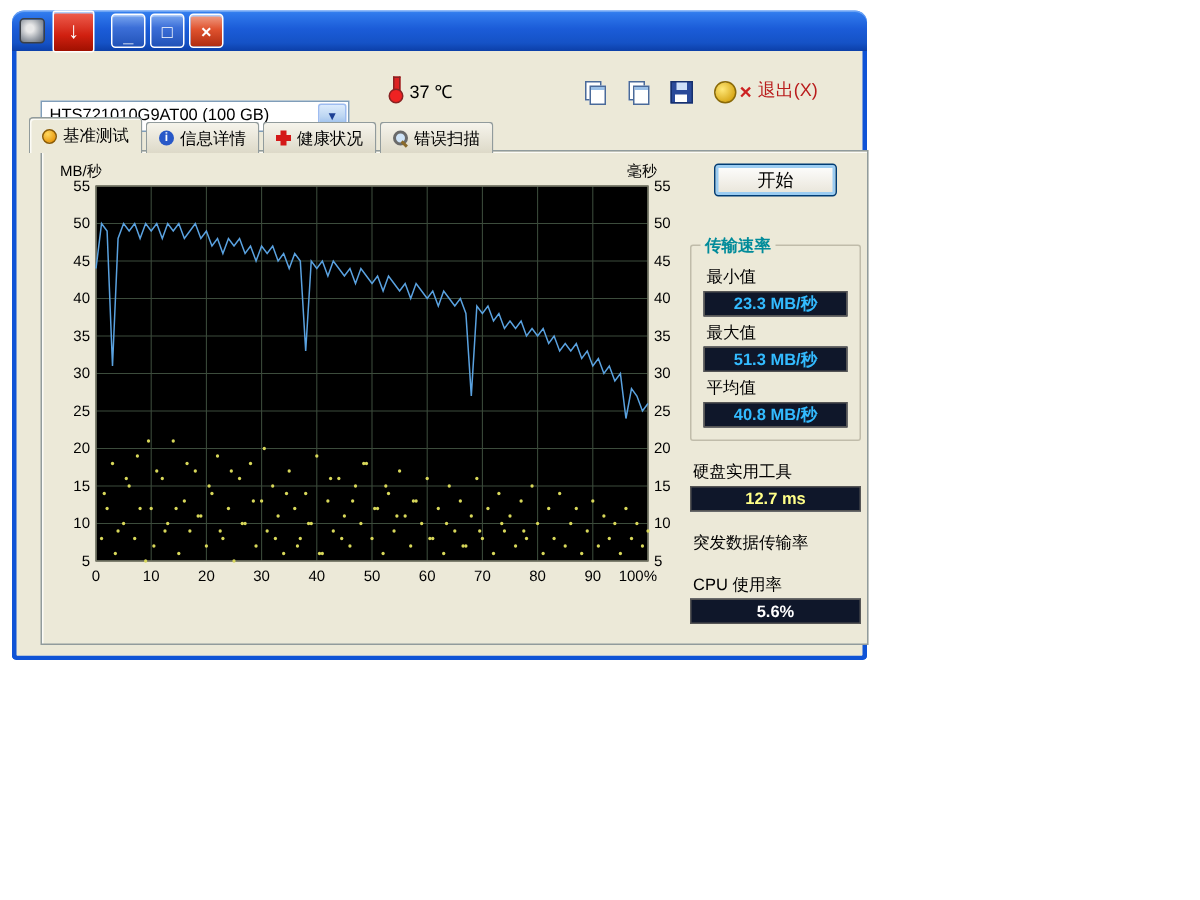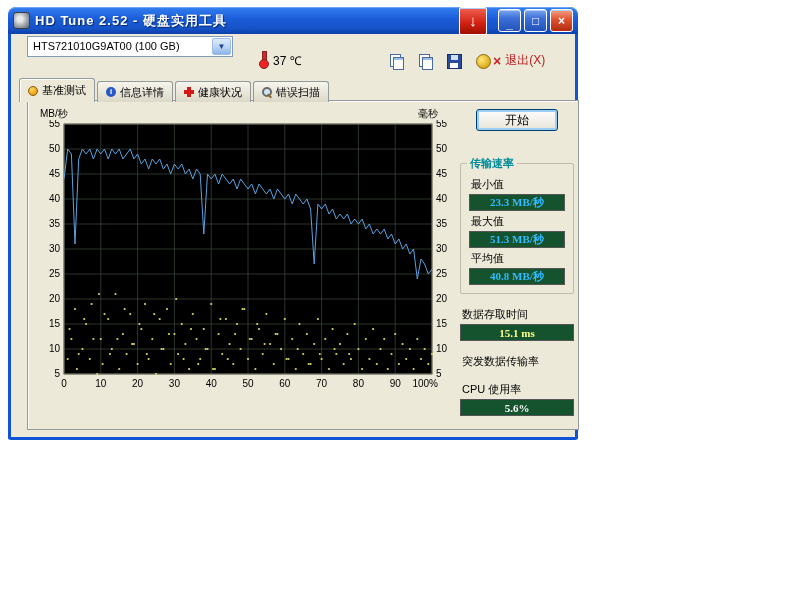--- a/index.html
+++ b/index.html
@@ -15,21 +15,21 @@
   .tb-buttons{display:flex;align-items:center;gap:3px;}
   .tb-btn{width:21px;height:21px;border:1px solid #fff;border-radius:3px;color:#fff;font-weight:bold;font-size:12px;
     display:flex;align-items:center;justify-content:center;cursor:pointer;
     background:linear-gradient(180deg,#7aa7f0 0%,#3c6fd8 40%,#2152b8 100%);box-shadow:inset 0 1px 0 #b0ccf8;}
   .tb-btn.close{background:linear-gradient(180deg,#f0a088 0%,#e0532f 45%,#b02c10 100%);}
   .tb-btn.red-arrow{width:26px;height:26px;margin-right:8px;font-size:15px;border-radius:2px;
     background:linear-gradient(180deg,#f06050 0%,#d02010 60%,#a01000 100%);}
   .min-glyph{position:relative;top:3px;}
   .body{position:relative;width:100%;height:403px;}
   
-  .combo{position:absolute;left:16px;top:2px;width:206px;height:21px;background:#fff;border:1px solid #7f9db9;
+  .combo{position:absolute;left:16px;top:33px;width:206px;height:21px;background:#fff;border:1px solid #7f9db9;
     font-size:11px;line-height:19px;padding:0 20px 0 5px;box-sizing:border-box;cursor:pointer;white-space:nowrap;}
   .combo-arrow{position:absolute;right:1px;top:1px;bottom:1px;width:17px;display:flex;align-items:center;justify-content:center;
     background:linear-gradient(180deg,#dcebfc 0%,#bdd6f2 50%,#8cb4ea 100%);border:1px solid #9ebcf0;border-radius:2px;
     font-size:8px;color:#1c3f94;cursor:pointer;}
   .temp-wrap{position:absolute;left:248px;top:17px;display:flex;align-items:center;gap:5px;}
   .thermo{position:relative;width:9px;height:18px;}
   .thermo .stem{position:absolute;left:3px;top:0;width:3px;height:13px;background:#d22;border:1px solid #822;border-bottom:none;}
   .thermo .bulb{position:absolute;left:0;bottom:0;width:8px;height:8px;border-radius:50%;background:#e22;border:1px solid #822;}
   .temp-text{font-size:12px;color:#000000;}
   .tools{position:absolute;left:374px;top:16px;display:flex;gap:6px;}
@@ -65,31 +65,30 @@
   .chart-block{position:absolute;left:8px;top:6px;width:428px;}
   .chart-captions{display:flex;justify-content:space-between;font-size:10px;padding:0 26px 0 4px;height:13px;}
   
   .rcol{position:absolute;left:432px;top:8px;width:114px;}
   .start-btn{display:block;margin:0 auto 0 auto;width:82px;height:22px;font-size:12px;font-family:"Liberation Sans",sans-serif;
     background:linear-gradient(180deg,#fefefe,#e8e4d8);border:1px solid #003c74;border-radius:3px;cursor:pointer;
     box-shadow:0 0 0 2px #9ccdf2 inset;}
   .groupbox{position:relative;margin-top:32px;border:1px solid #c0bcaa;border-radius:2px;padding:10px 8px 8px 8px;}
   .group-caption{position:absolute;top:-8px;left:6px;background:#ece9d8;padding:0 3px;font-size:11px;font-weight:bold;}
   .res-label{font-size:11px;color:#000;margin:3px 0 2px 2px;}
-  .val-box{height:15px;background:#14532d;border:1px solid #555;display:flex;align-items:center;justify-content:center;
-    font-family:Liberation Serif, serif;font-size:11px;font-weight:bold;}
+  .val-box{height:15px;background:#0f172a;border:1px solid #555;display:flex;align-items:center;justify-content:center;
+    font-family:Liberation Sans, sans-serif;font-size:11px;font-weight:bold;}
   .section{margin-top:13px;}
 </style>
 </head>
 <body>
 
 <div class="window">
   <div class="titlebar">
     <span class="app-icon"></span>
-    <span class="title-text">HD Tune 2.52 - 硬盘实用工具</span>
     <span class="tb-buttons">
       <span class="tb-btn red-arrow">
           <span>↓</span>
         </span>
       <span class="tb-btn">
           <span class="min-glyph">_</span>
         </span>
       <span class="tb-btn">
           <span>□</span>
         </span>
@@ -370,22 +369,22 @@
           <span class="group-caption" style="color: rgb(0, 139, 154);">传输速率</span>
           <div class="res-label">最小值</div>
           <div class="val-box" style="color: rgb(51, 187, 255);">23.3 MB/秒</div>
           <div class="res-label">最大值</div>
           <div class="val-box" style="color: rgb(51, 187, 255);">51.3 MB/秒</div>
           <div class="res-label">平均值</div>
           <div class="val-box" style="color: rgb(51, 187, 255);">40.8 MB/秒</div>
         </div>
 
         <div class="section">
-          <div class="res-label">数据存取时间</div>
-          <div class="val-box" style="color: rgb(255, 255, 136);">15.1 ms</div>
+          <div class="res-label">硬盘实用工具</div>
+          <div class="val-box" style="color: rgb(255, 255, 136);">12.7 ms</div>
         </div>
 
         <div class="section">
           <div class="res-label">突发数据传输率</div>
         </div>
 
         <div class="section">
           <div class="res-label">CPU 使用率</div>
           <div class="val-box" style="color: rgb(255, 255, 255);">5.6%</div>
         </div>

